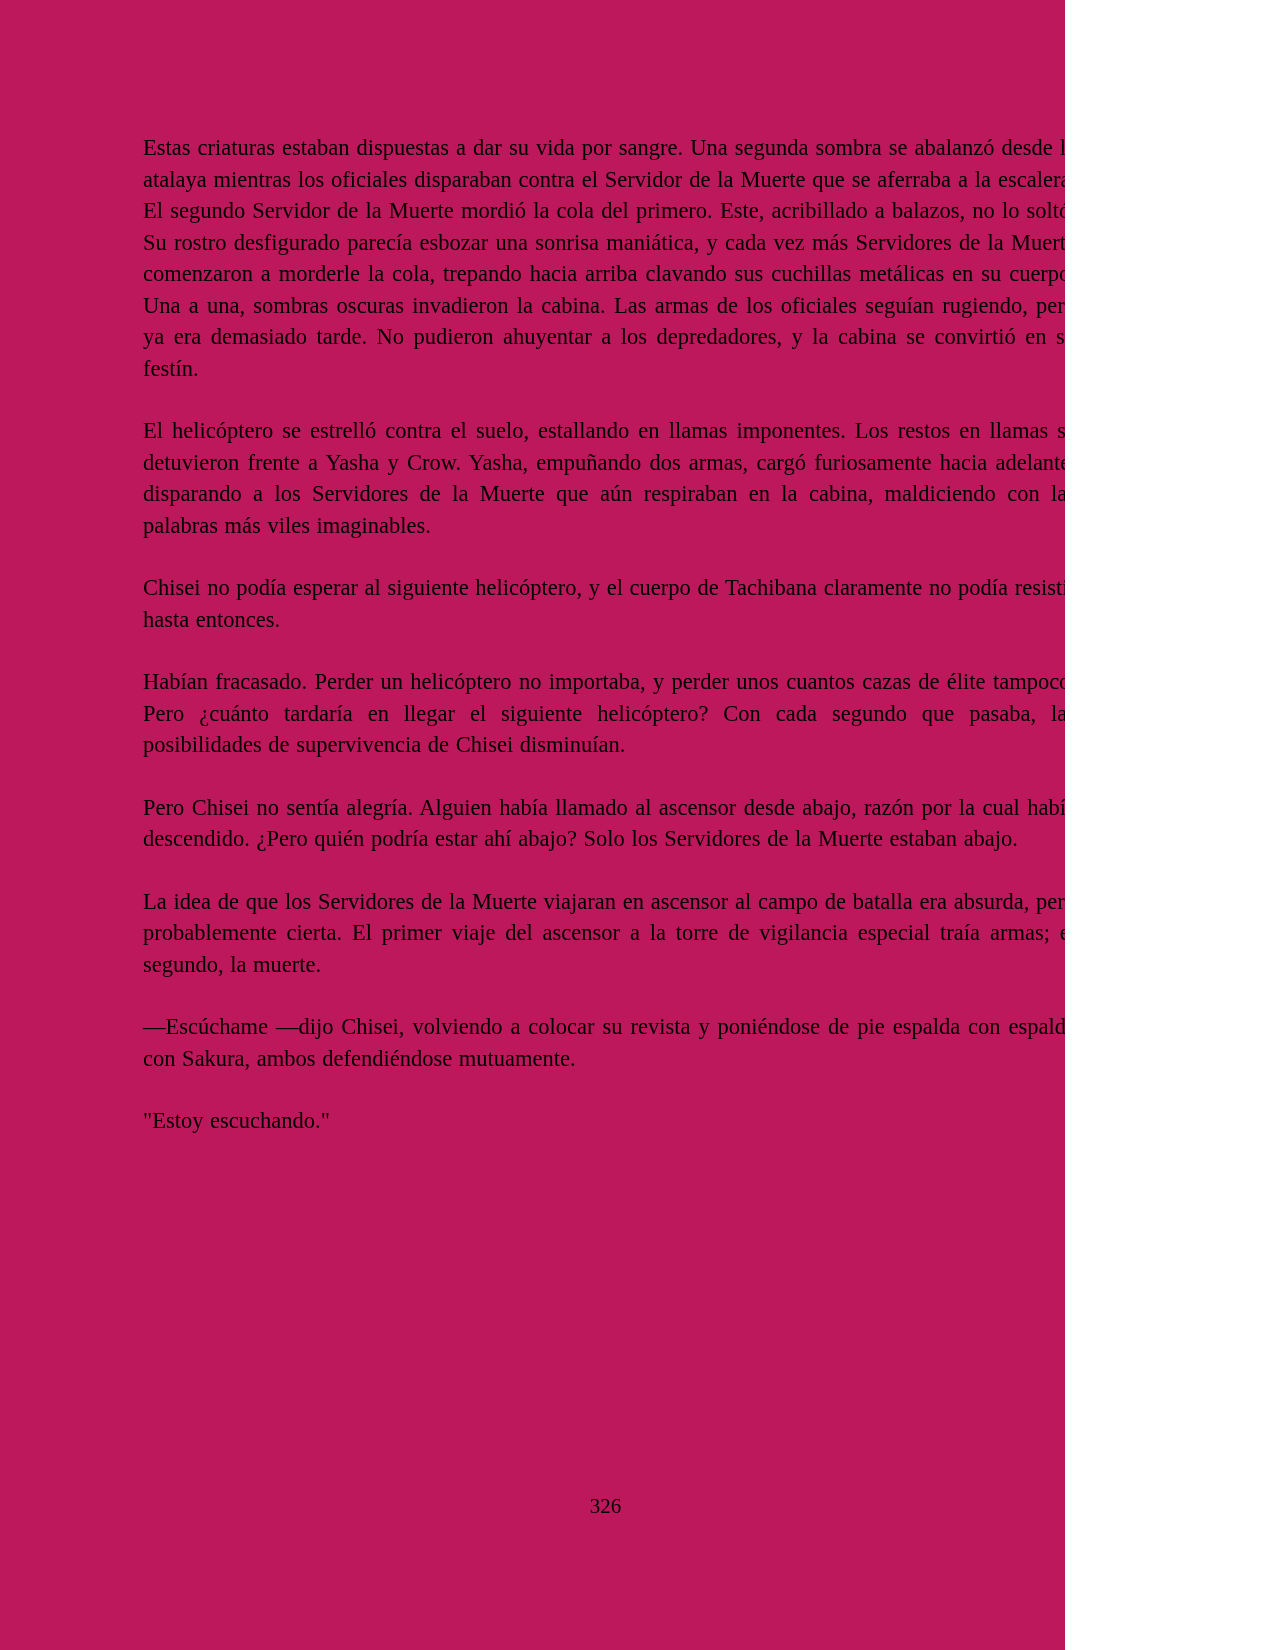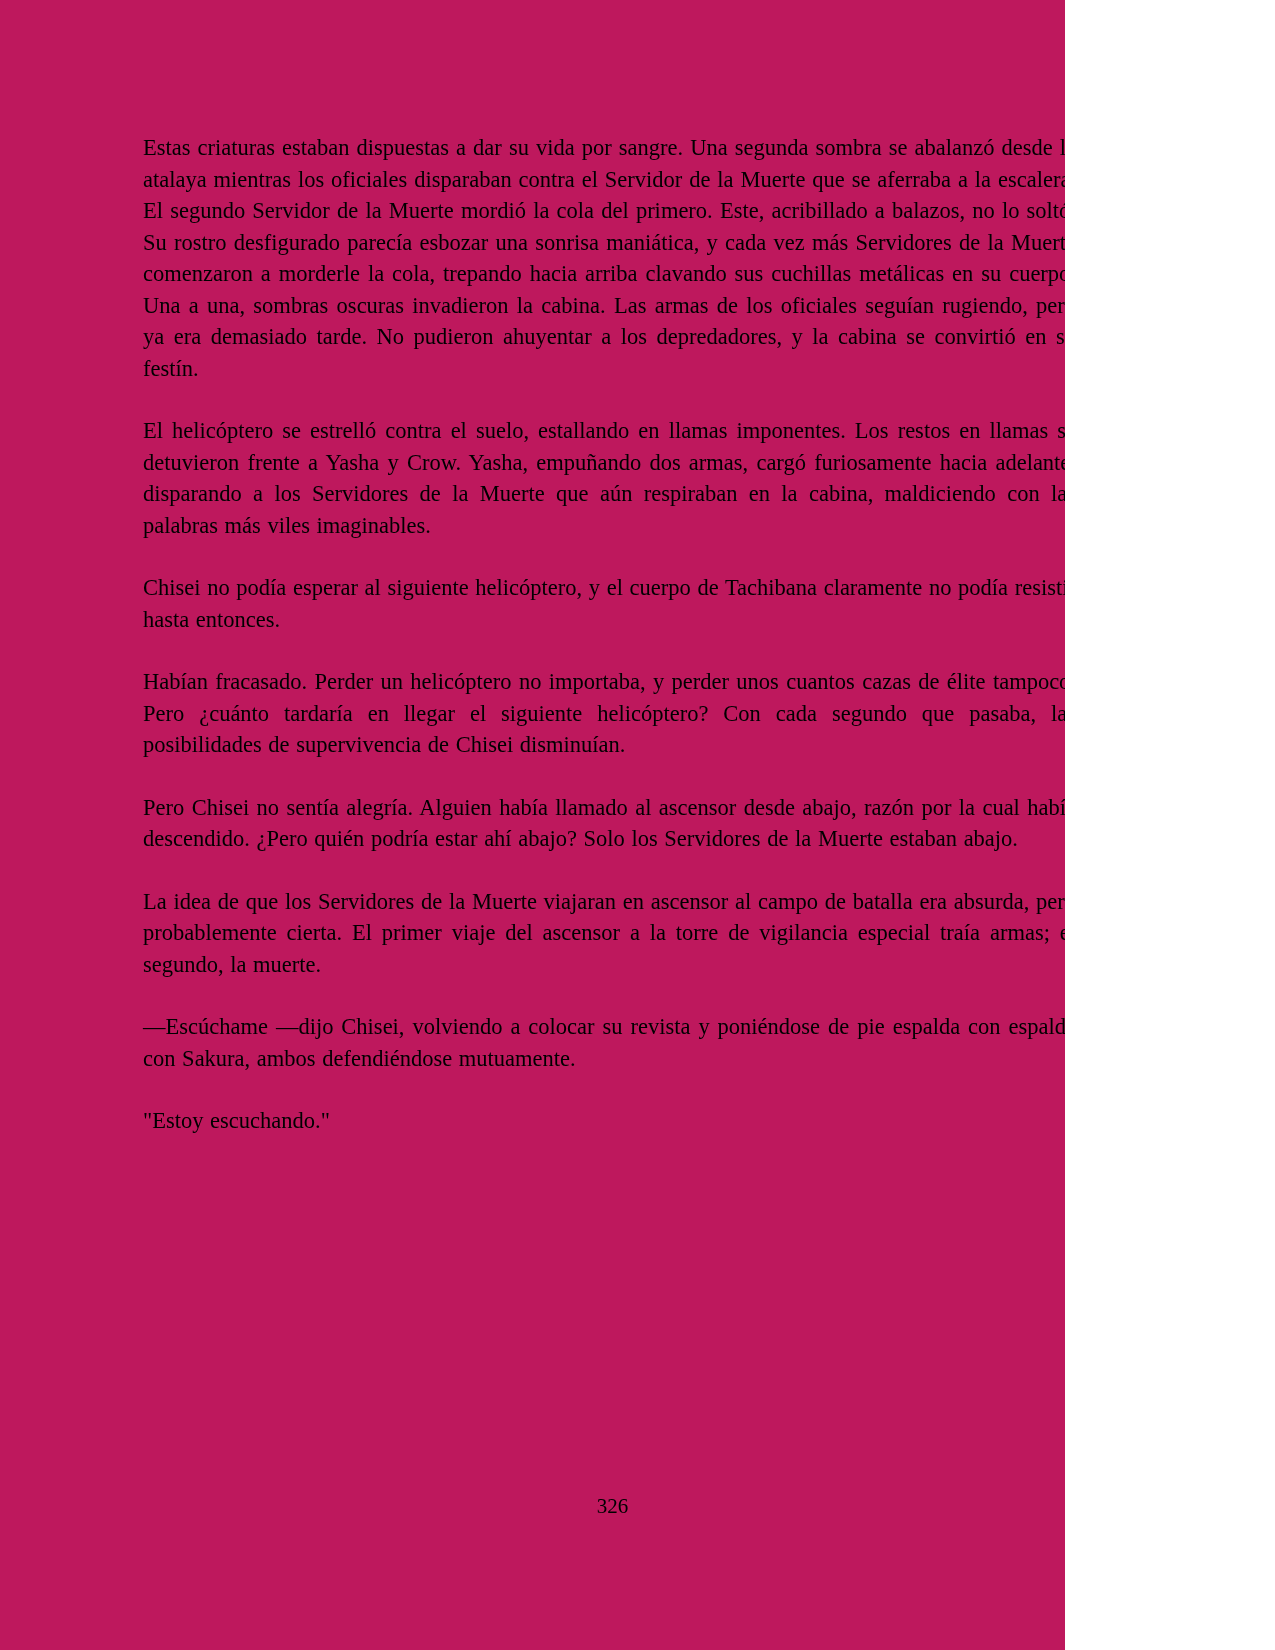--- a/index.html
+++ b/index.html
@@ -25,21 +25,21 @@
   .text-block p {
     margin: 0 0 31px 0;
     font-size: 22.5px;
     line-height: 31.5px;
     text-align: justify;
     text-justify: inter-word;
     word-spacing: 1px;
   }
   .page-number {
     position: absolute;
-    left: 146px;
+    left: 139px;
     width: 933px;
     top: 1492px;
     text-align: center;
     font-size: 21px;
     line-height: 28px;
   }
 </style>
 </head>
 <body>
 

